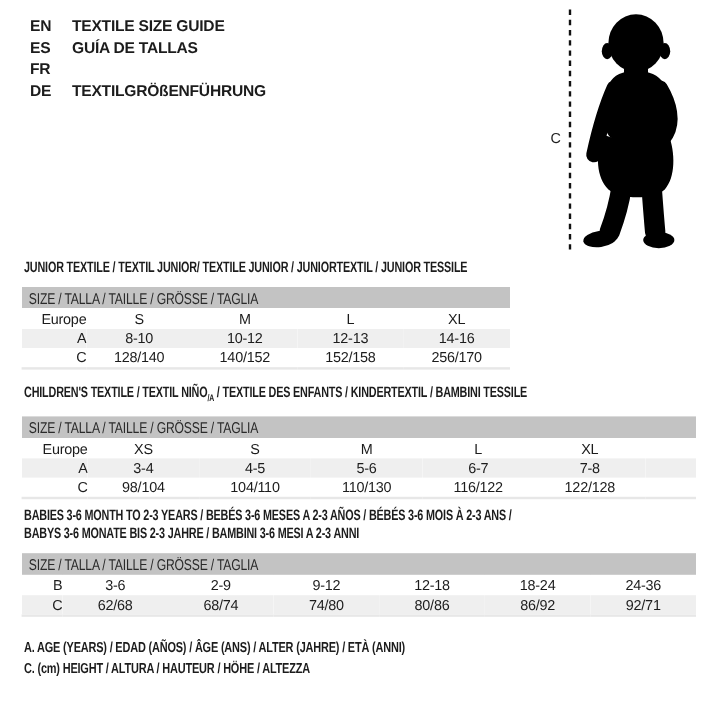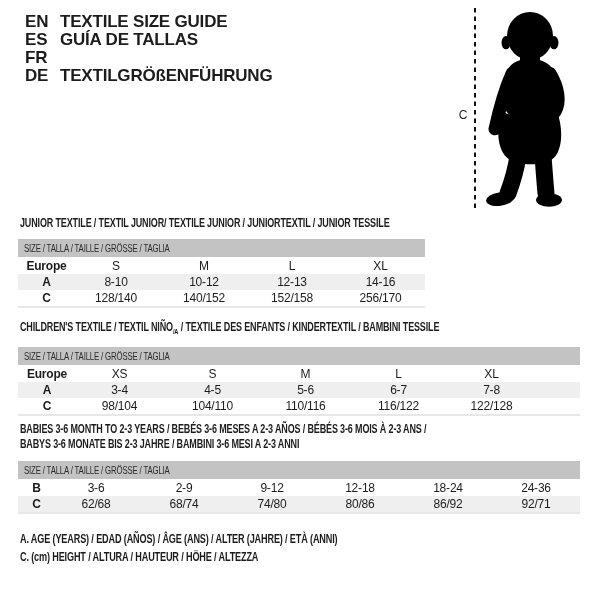--- a/index.html
+++ b/index.html
@@ -2,41 +2,41 @@
 <html style="--bar: #c3c3c3; --row_alt: #efefef; --text: #1c1c1c;"><head>
 <meta charset="utf-8">
 <style>
   html,body { margin:0; padding:0; background:#fff; }
   #canvas {
     position:relative; width:600px; height:600px; background:#fff; overflow:hidden;
     font-family:"Liberation Sans", sans-serif; color:#1c1c1c; letter-spacing:-0.2px;
   }
   
   #lang-block { position:absolute; left:25px; top:13px; }
-  .lang-row { display:flex; line-height:18px; font-size:17px; font-weight:bold; white-space:nowrap; }
+  .lang-row { display:flex; line-height:18px; font-size:13px; font-weight:bold; white-space:nowrap; }
   .lang-code { width:35px; }
   
   #figure { position:absolute; left:455px; top:2px; width:120px; height:212px; }
   #figure svg { position:absolute; left:0; top:0; }
   #height-label { position:absolute; left:0; top:106px; width:16px; text-align:center; font-size:12px; }
   
   .cx72 { transform:scaleX(0.72); transform-origin:0 50%; white-space:nowrap; }
   .cx76i { display:inline-block; transform:scaleX(0.76); transform-origin:0 50%; white-space:nowrap; }
   .cx78i { display:inline-block; transform:scaleX(0.78); transform-origin:0 50%; white-space:nowrap; }
   
   .sec-title { position:absolute; left:20px; font-size:12.5px; font-weight:bold; line-height:15px; }
   .sub { font-size:8px; position:relative; top:3px; }
   
   table.sizes { position:absolute; border-collapse:collapse; table-layout:fixed; }
   table.sizes td { font-size:12px; height:16px; padding:0; white-space:nowrap; overflow:hidden; }
   table.sizes tr.bar td {
     background:var(--bar,#c3c3c3); height:18px; padding-left:6px;
-    font-size:10px; border-bottom:1px solid #fff; color:#2a2a2a;
+    font-size:13px; border-bottom:1px solid #fff; color:#2a2a2a;
   }
-  table.sizes td.lbl { text-align:center; padding-left:3px;font-weight:bold; }
+  table.sizes td.lbl { text-align:right; padding-left:3px; }
   table.sizes td.val { text-align:center; }
   table.sizes tr.alt td { background:var(--row_alt,#efefef); }
   table.sizes tr.last td { border-bottom:2px solid #e7e7e7; }
   
   #legend { position:absolute; left:20px; top:531px; }
   .legend-line { line-height:17.5px; font-size:12px; font-weight:bold; }
 </style>
 </head>
 <body>
 
@@ -148,21 +148,21 @@
       <td class="val">4-5</td>
       <td class="val">5-6</td>
       <td class="val">6-7</td>
       <td class="val">7-8</td>
       <td class="val"></td>
     </tr>
     <tr class="last">
       <td class="lbl">C</td>
       <td class="val">98/104</td>
       <td class="val">104/110</td>
-      <td class="val">110/116</td>
+      <td class="val">110/130</td>
       <td class="val">116/122</td>
       <td class="val">122/128</td>
       <td class="val"></td>
     </tr>
   </tbody>
     </table>
 
   <div class="sec-title" style="top:422px;">
     <div class="cx72">BABIES 3-6 MONTH TO 2-3 YEARS / BEBÉS 3-6 MESES A 2-3 AÑOS / BÉBÉS 3-6 MOIS À 2-3 ANS /</div>
     <div class="cx72">BABYS 3-6 MONATE BIS 2-3 JAHRE / BAMBINI 3-6 MESI A 2-3 ANNI</div>

